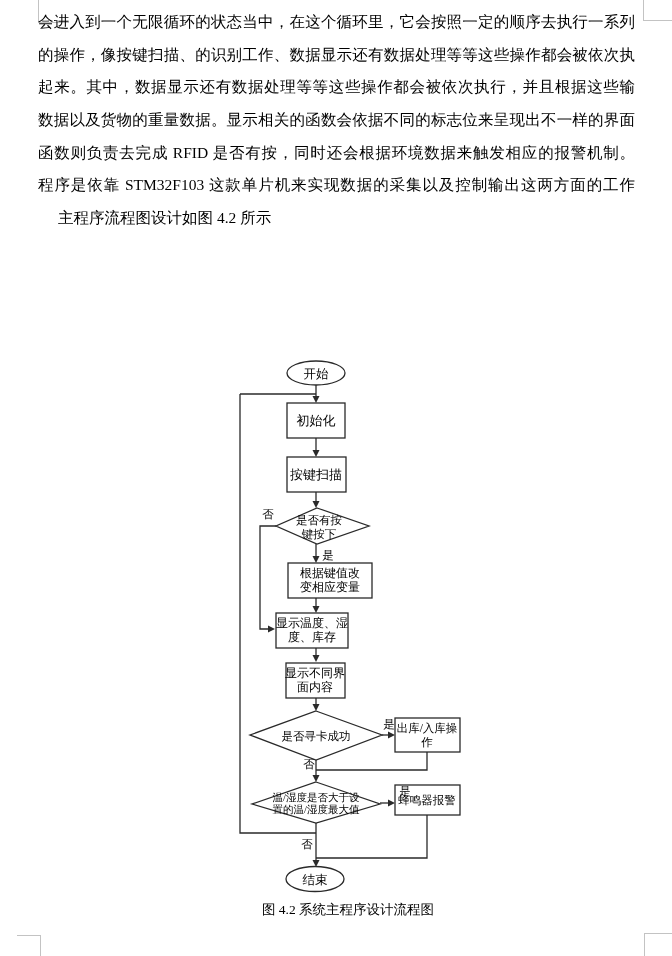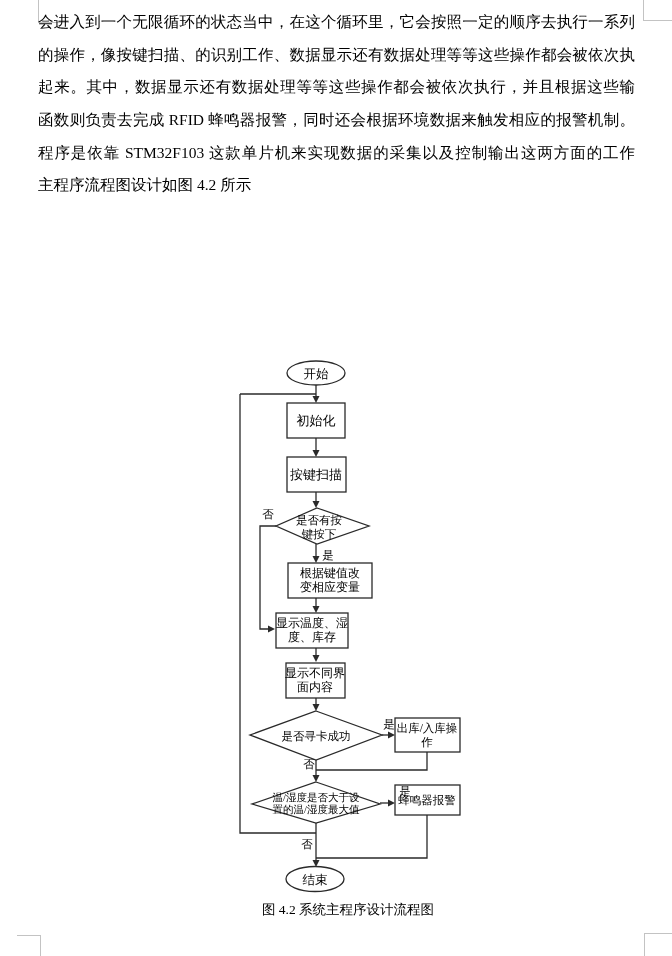--- a/index.html
+++ b/index.html
@@ -6,21 +6,21 @@
   .page{
     position:relative;width:672px;height:956px;background:#ffffff;overflow:hidden;
     font-family:"Liberation Serif","DejaVu Serif",serif;color:#000;
   }
   
   .body-text{position:absolute;left:38px;top:6px;width:597px;}
   .tline{
     height:32.7px;line-height:32.7px;font-size:15.5px;color:#000;
     text-align:justify;text-align-last:justify;overflow:hidden;
   }
-  .tline.last{text-align:center;text-align-last:left;}
+  .tline.last{text-align:center;text-align-last:left;margin-left:20px;}
   
   .caption{position:absolute;top:901px;left:16px;width:664px;text-align:center;font-size:13.5px;color:#000;}
   .pagenum{position:absolute;top:939px;left:32px;width:640px;text-align:center;font-size:12.5px;color:#1d4ed8;margin-top:27px;}
   
   .mark{position:absolute;border:0 solid #c3c3c3;}
   .mark-tl{left:38px;top:0;width:30px;height:22px;border-left-width:1px;border-bottom-width:1px;}
   .mark-tr{left:643px;top:0;width:29px;height:20px;border-left-width:1px;border-bottom-width:1px;}
   .mark-bl{left:17px;top:935px;width:23px;height:21px;border-top-width:1px;border-right-width:1px;}
   .mark-br{left:644px;top:933px;width:28px;height:23px;border-top-width:1px;border-left-width:1px;}
   
@@ -43,21 +43,22 @@
 
   <div class="mark mark-tl"></div>
   <div class="mark mark-tr"></div>
   <div class="mark mark-bl"></div>
   <div class="mark mark-br"></div>
 
   <div class="body-text">
     <div class="tline">会进入到一个无限循环的状态当中，在这个循环里，它会按照一定的顺序去执行一系列</div>
     <div class="tline">的操作，像按键扫描、的识别工作、数据显示还有数据处理等等这些操作都会被依次执行</div>
     <div class="tline">起来。其中，数据显示还有数据处理等等这些操作都会被依次执行，并且根据这些输</div>
-    <div class="tline">函数则负责去完成 RFID 蜂鸣器报警，同时还会根据环境数据来触发相应的报警机制。</div>
+    <div class="tline">数据以及货物的重量数据。显示相关的函数会依据不同的标志位来呈现出不一样的界面</div>
+    <div class="tline">函数则负责去完成 RFID 是否有按，同时还会根据环境数据来触发相应的报警机制。</div>
     <div class="tline">程序是依靠 STM32F103 这款单片机来实现数据的采集以及控制输出这两方面的工作的，</div>
     <div class="tline last">主程序流程图设计如图 4.2 所示</div>
   </div>
 
   <svg class="flow" width="672" height="560" viewBox="0 0 672 560">
 
     <path class="conn" d="M316,25 V41"></path>
     <path class="conn" d="M240,34 H316"></path>
     <path class="conn" d="M240,34 V473 H316"></path>
     <path class="conn" d="M316,78 V95"></path>

